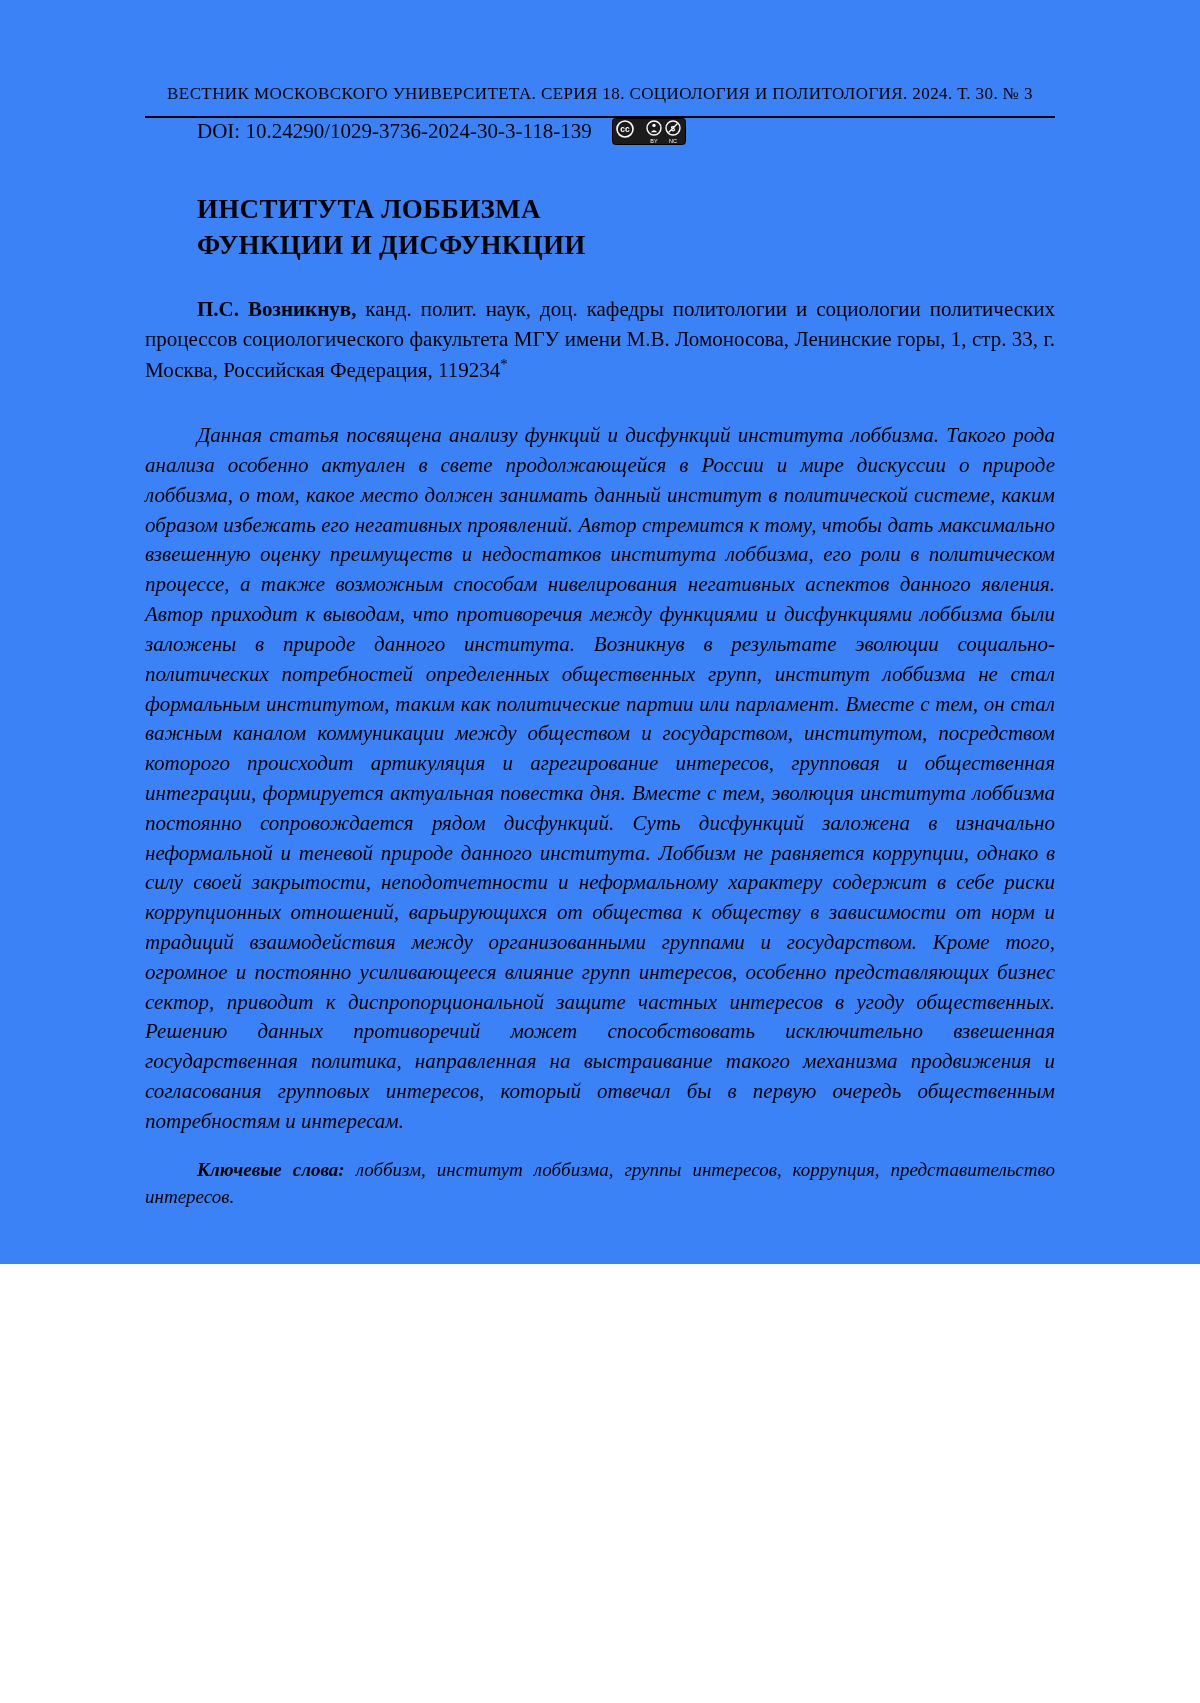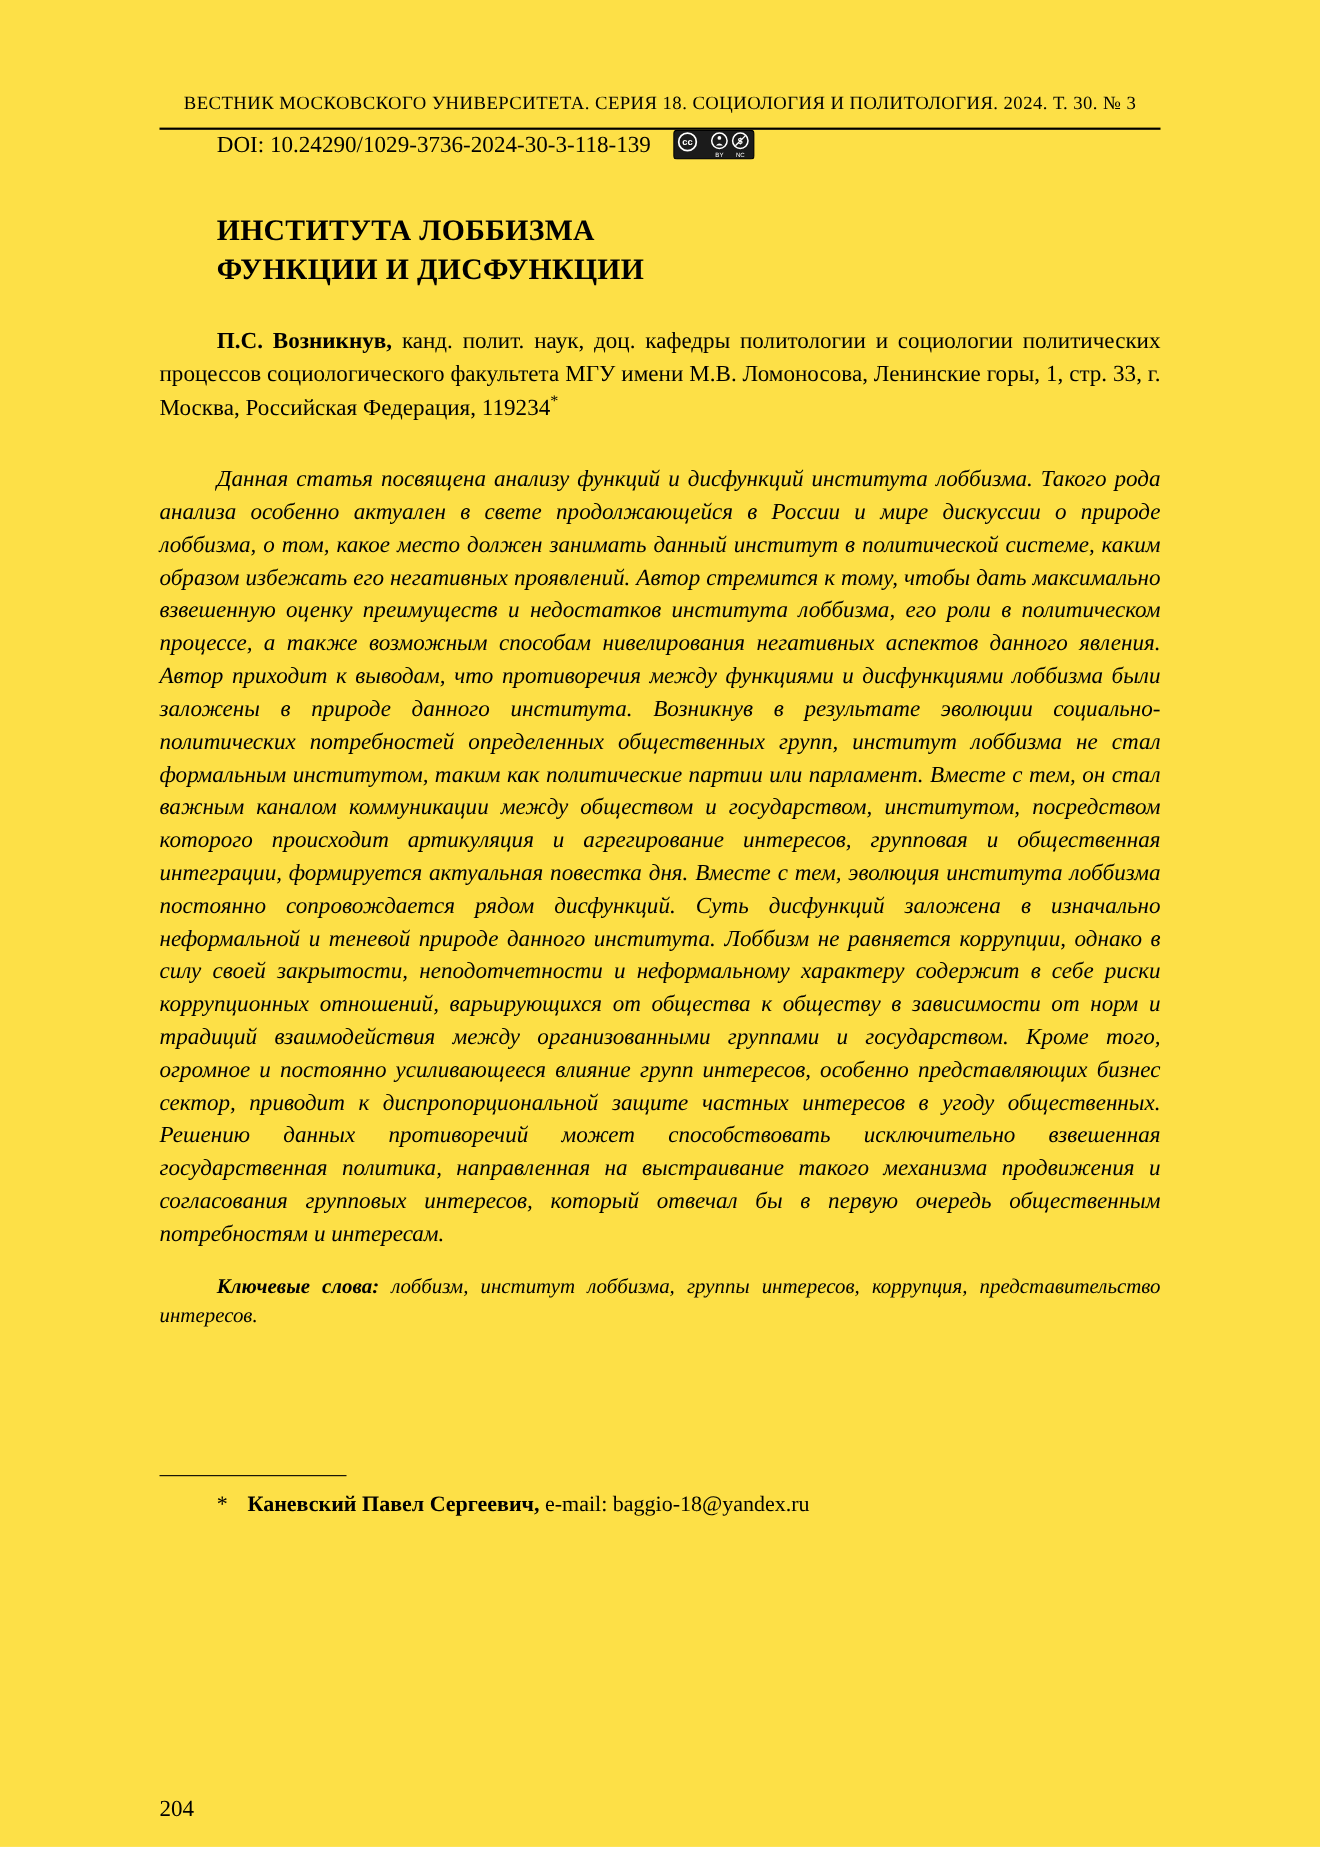--- a/index.html
+++ b/index.html
@@ -1,22 +1,22 @@
 <!DOCTYPE html>
 <html lang="ru"><head>
 <meta charset="utf-8">
 <style>
   * { margin:0; padding:0; box-sizing:border-box; }
   html,body { background:#ffffff; }
   .page {
     position:relative;
     width:1200px;
-    height:1679px;
+    height:1264px;
     margin:0 auto;
-    background:#fde047;
+    background:#3b82f6;
     color:#000000;
     font-family:"Liberation Serif", serif;
     padding:84px 145px 0 145px;
     overflow:hidden;
   }
   .journal-header {
     text-align:center;
     font-size:17px;
     letter-spacing:0.4px;
     white-space:nowrap;

